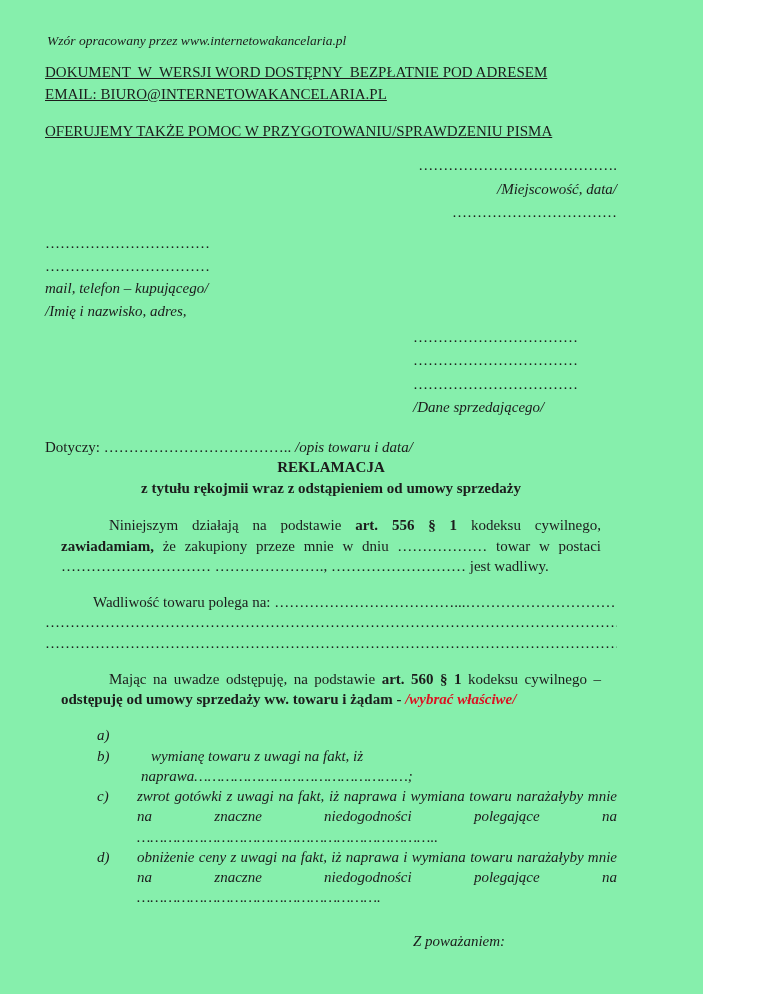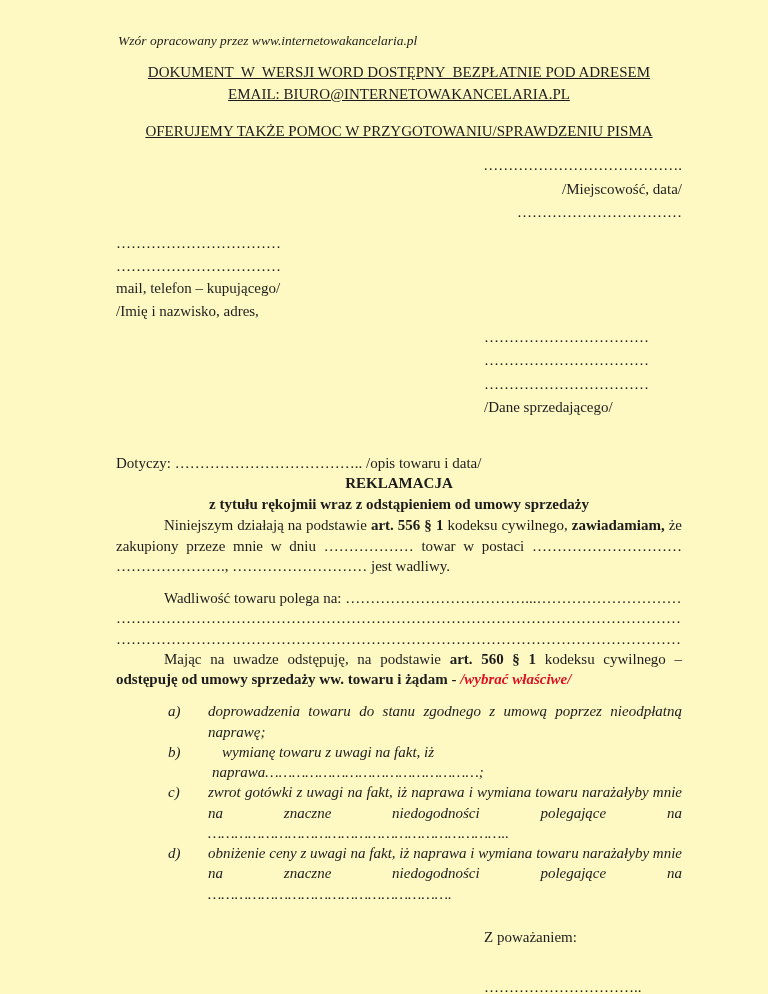--- a/index.html
+++ b/index.html
@@ -1,37 +1,37 @@
 <!DOCTYPE html>
 <html><head>
 <meta charset="utf-8">
 <style>
   html,body { margin:0; padding:0; background:#ffffff; }
   .page {
     position:relative;
-    width:768px; height:994px;
+    width:703px; height:994px;
     box-sizing:border-box;
-    padding:32px 86px 0 116px;
-    background:#fef9c3;
+    padding:32px 86px 0 45px;
+    background:#86efac;
     font-family:"Liberation Serif","DejaVu Serif",serif;
     font-size:15px;
     line-height:1.35;
     color:#1c1c1c;
     overflow:hidden;
   }
   .credit { font-style:italic; font-size:13.5px; margin:0 0 12px 2px; }
-  .hdr-line { text-align:center; text-decoration:underline; white-space:pre-wrap; line-height:1.45; }
+  .hdr-line { text-decoration:underline; white-space:pre-wrap; line-height:1.45; }
   .offer { margin-top:15px; }
-  .ital { }
+  .ital { font-style:italic; }
   .place-date { text-align:right; margin-top:12px; line-height:1.55; }
   .buyer { margin-top:8px; line-height:1.5; }
   .seller { margin-left:368px; margin-top:4px; line-height:1.55; }
-  .subject { margin-top:34px; }
+  .subject { margin-top:18px; }
   .title-block { text-align:center; font-weight:bold; line-height:1.4; }
-  p.body { margin:0; }
+  p.body { margin:16px; }
   .ind { text-indent:48px; }
   .just { text-align:justify; }
   .mt14 { margin-top:14px; }
   .mt12 { margin-top:12px; }
   .dotline { white-space:nowrap; overflow:hidden; }
   .red { color:#dd1122; font-weight:bold; font-style:italic; }
   .bold { font-weight:bold; }
   .list { margin-top:12px; }
   .li { display:flex; padding-left:52px; font-style:italic; }
   .li-label { flex:0 0 40px; }
@@ -95,21 +95,20 @@
     <div class="dotline">………………………………………………………………………………………………………………………………………</div>
   </div>
 
   <p class="body ind just mt14">
     <span>Mając na uwadze odstępuję, na podstawie </span><span class="bold">art. 560 § 1</span><span> kodeksu cywilnego – </span><span class="bold">odstępuję od umowy sprzedaży ww. towaru i żądam - </span><span class="red">/wybrać właściwe/</span>
   </p>
 
   <div class="list">
     <div class="li">
       <span class="li-label">a)</span>
-      <span class="li-text">doprowadzenia towaru do stanu zgodnego z umową poprzez nieodpłatną naprawę;</span>
     </div>
     <div class="li">
       <span class="li-label">b)</span>
       <span class="li-text"><span class="li-indent1">wymianę towaru z uwagi na fakt, iż</span><span class="li-line2">naprawa…………………………………………;</span></span>
     </div>
     <div class="li">
       <span class="li-label">c)</span>
       <span class="li-text">zwrot gotówki z uwagi na fakt, iż naprawa i wymiana towaru narażałyby mnie na znaczne niedogodności polegające na …………………………………………………………..</span>
     </div>
     <div class="li">

